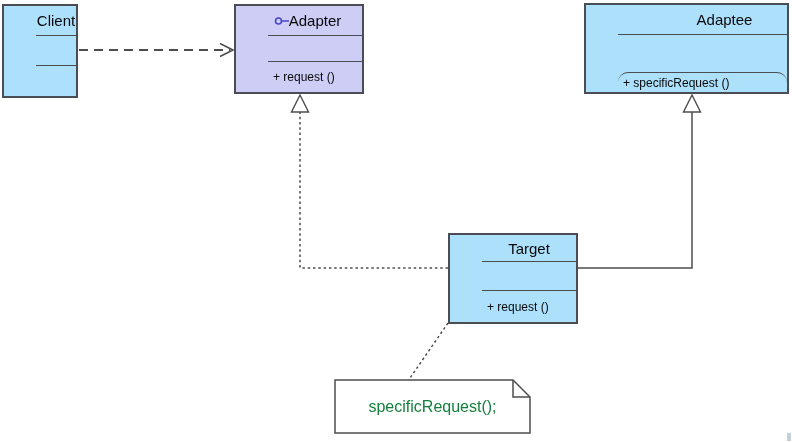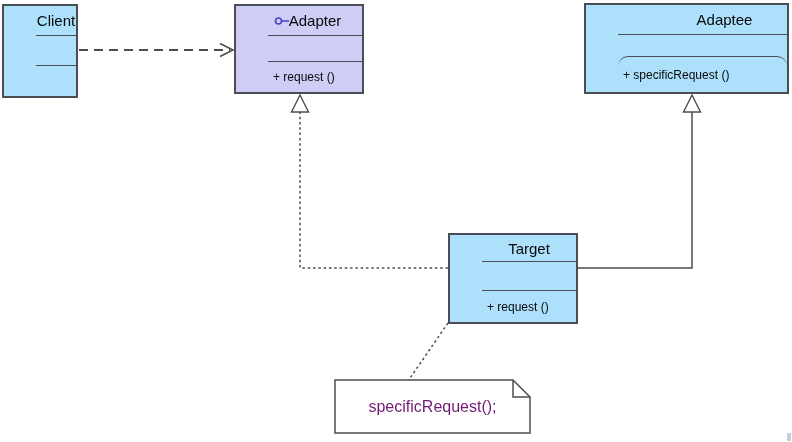--- a/index.html
+++ b/index.html
@@ -65,38 +65,38 @@
   .client  { left: 2px;   top: 4px;   width: 76px;  height: 94px; }
   .client  .uml-title { height: 29px; }
   .client  .uml-methods { height: 31px; }
 
   .target  { left: 234px; top: 4px;   width: 130px; height: 90px; }
   .target  .uml-title { height: 29px; }
   .target  .uml-methods { height: 31px; }
 
   .adaptee { left: 584px; top: 3px;   width: 205px; height: 91px; }
   .adaptee .uml-title { height: 29px; margin-left: 44px; }
-  .adaptee .uml-methods { height: 36px; border-radius: 10px; }
+  .adaptee .uml-methods { height: 20px; border-radius: 10px; }
 
   .adapter { left: 448px; top: 233px; width: 130px; height: 91px; }
   .adapter .uml-title { height: 26px; }
   .adapter .uml-methods { height: 32px; }
 
   .note-text {
     position: absolute;
     z-index: 2;
     left: 335px;
     top: 380px;
     width: 195px;
     height: 53px;
     display: flex;
     align-items: center;
     justify-content: center;
     font-size: 16px;
-    color: #701a75;
+    color: #15803d;
     pointer-events: none;
   }
 
   .corner-artifact {
     position: absolute;
     z-index: 3;
     left: 787px;
     top: 433px;
     width: 4px;
     height: 8px;

